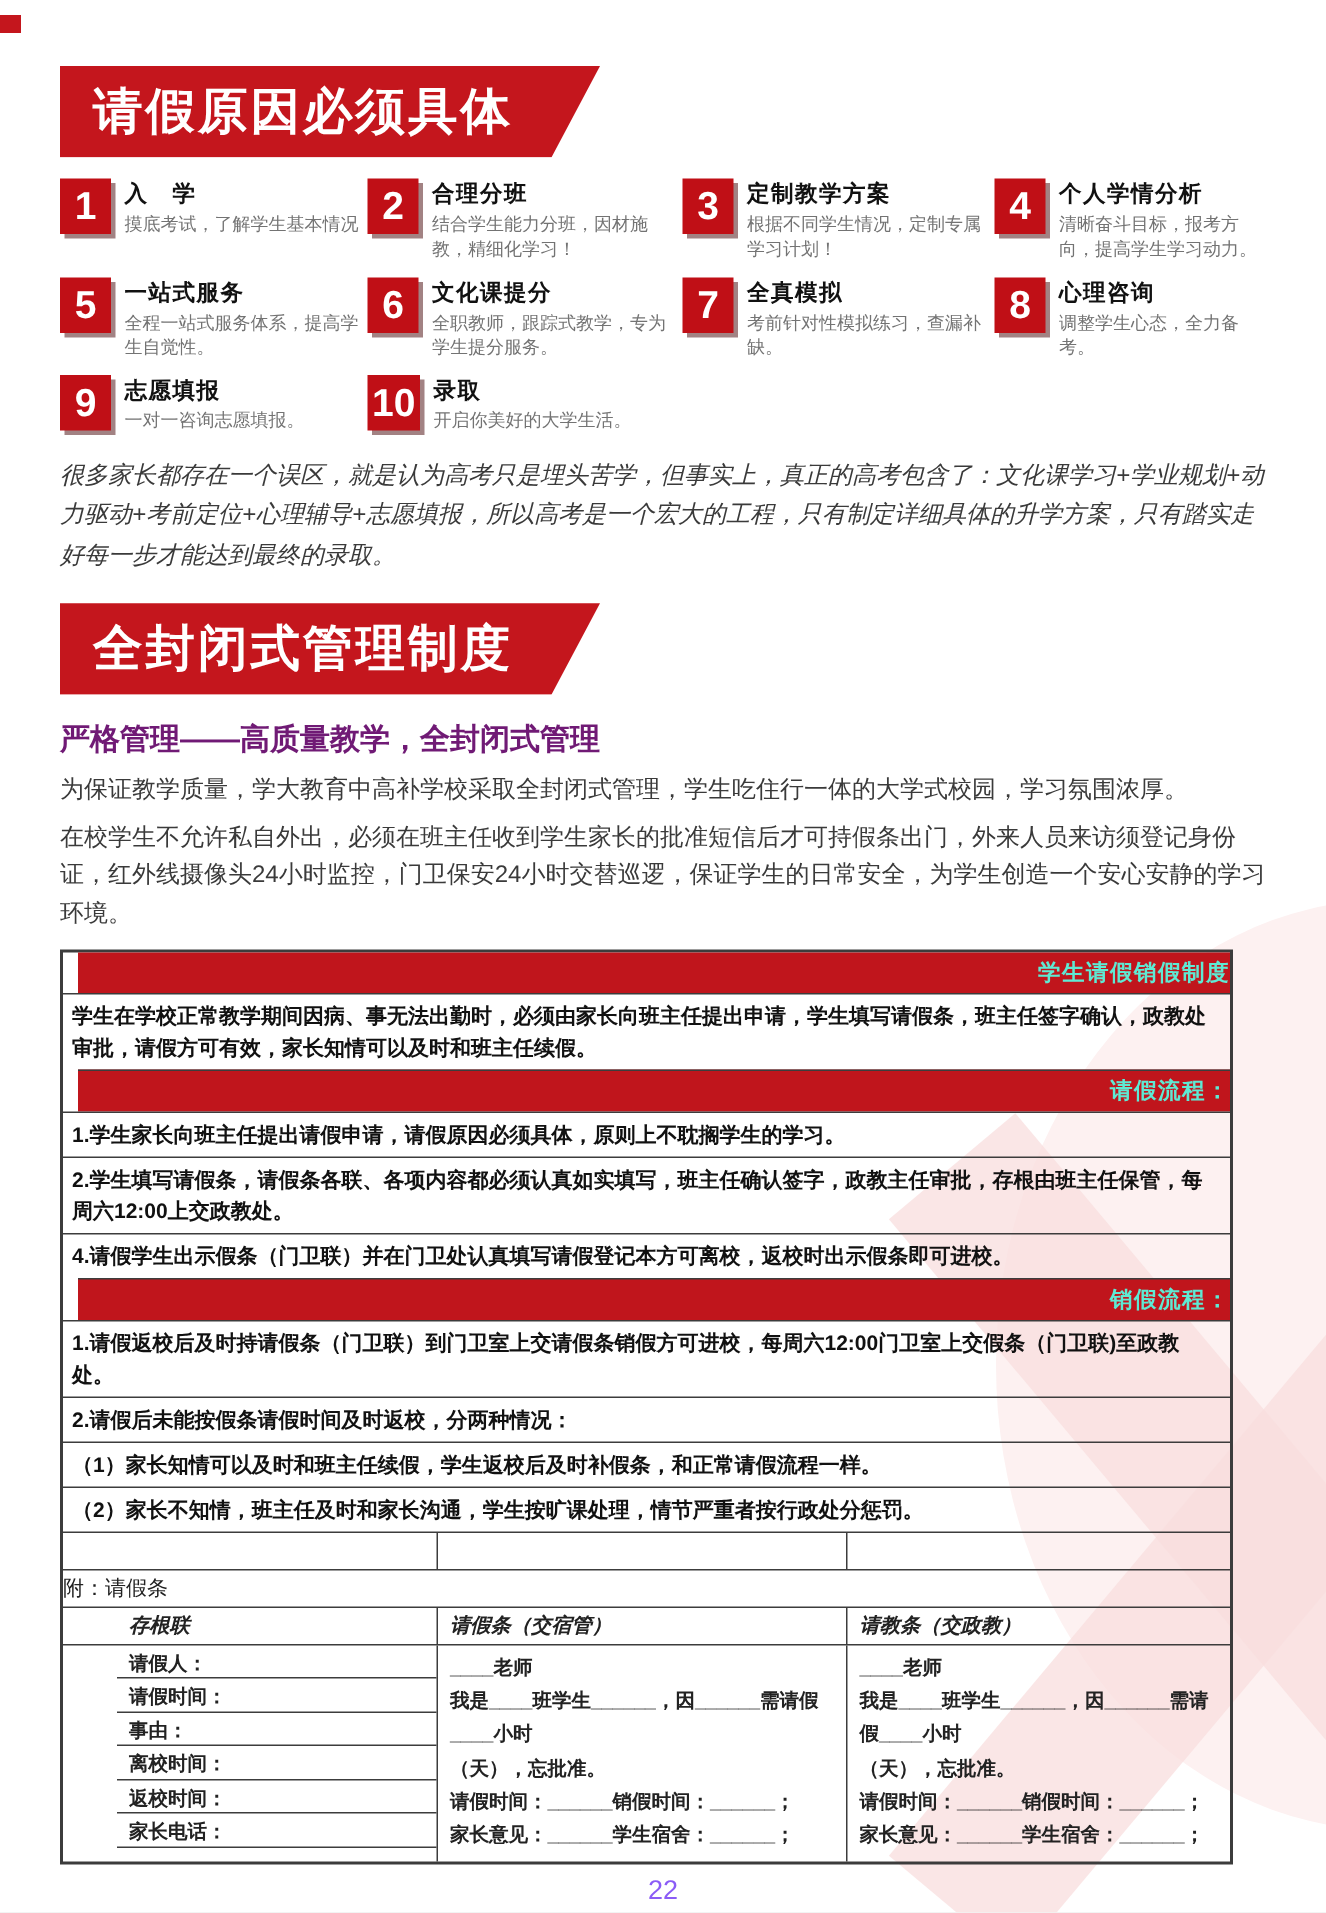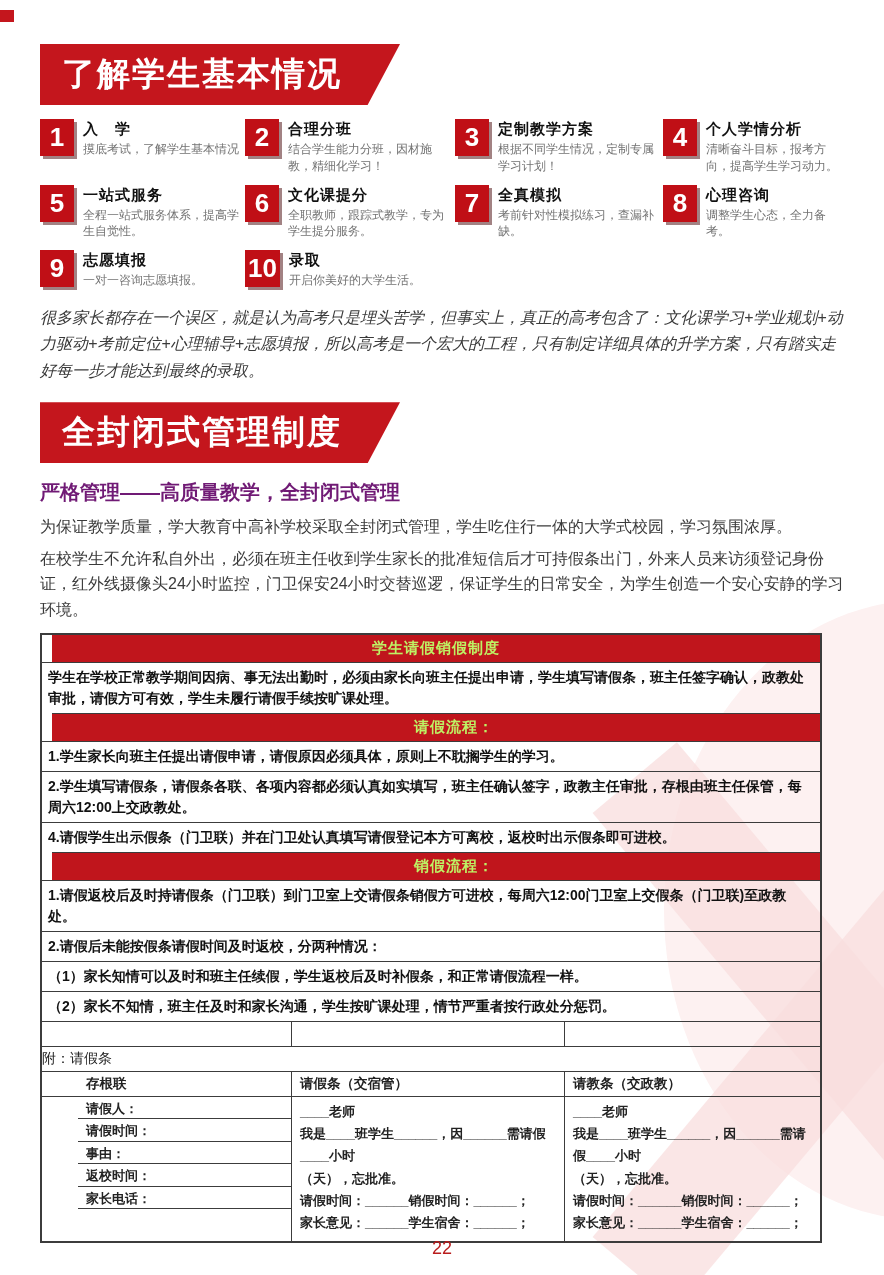--- a/index.html
+++ b/index.html
@@ -48,58 +48,58 @@
   .svc-desc { font-size:12px; color:#737373; line-height:1.4; margin-top:2px; max-width:158px; }
 
   .summary { margin-top:16px; font-size:16px; color:#3a3a3a; line-height:1.65;font-style:italic; }
 
   .subtitle { margin:16px 0 8px 0; font-size:20px; font-weight:bold; color:#701a75; }
   .mgmt-para { font-size:16px; color:#3a3a3a; line-height:1.6; margin-bottom:6px; }
 
   
   .ltable { margin-top:10px; width:782px; border:2px solid #3c3c3c; background:transparent; }
   .t-band {
-    background:#c0151c; color:#bef264; text-align:center;
+    background:#c0151c; color:#5eead4; text-align:right;
     font-weight:bold; font-size:15px; padding:4px 0; letter-spacing:1px;margin-left:10px;
   }
   .t-row { border-top:1.5px solid #3c3c3c;padding-left:36px; }
   .t-text { font-size:14px; font-weight:bold; color:#111; line-height:1.5; padding:4px 6px; }
   .t-center { text-align:left; font-size:14px; font-weight:normal; padding:3px 0; }
-  .t-cols { display:flex; }
+  .t-cols { display:flex;font-style:italic; }
   .t-cols > div { padding:3px 8px; font-size:13.5px; font-weight:bold; }
   .t-cols > div + div { border-left:1.5px solid #3c3c3c; }
   .col-l { flex:0 0 213px; }
   .col-m { flex:0 0 273px; }
   .col-r { flex:1 1 auto; }
   .empty-row .t-colcell { height:24px; }
 
   .form-body { display:flex; }
   .form-body > div { font-size:13px; font-weight:bold; }
   .form-body > div + div { border-left:1.5px solid #3c3c3c; }
   .stub { flex:0 0 213px; display:flex; flex-direction:column; }
   .stub .field { border-bottom:1.5px solid #3c3c3c; padding:3px 8px; height:22.5px; }
   .notecol { flex:0 0 273px; padding:4px 8px 6px 8px; line-height:1.72; }
   .notecol2 { flex:1 1 auto; padding:4px 8px 6px 8px; line-height:1.72; }
 
-  .page-num { position:absolute; bottom:16px; left:0; right:0; text-align:center;
-    color:#b91c1c; font-size:18px; z-index:2; }
+  .page-num { position:absolute; bottom:4px; left:0; right:0; text-align:center;
+    color:#8b5cf6; font-size:18px; z-index:2; }
 </style>
 </head>
 <body>
 
 <div class="page">
   <div class="wm wm-curve"></div>
   <div class="wm wm-bar-a"></div>
   <div class="wm wm-bar-b"></div>
   <div class="corner-mark"></div>
 
   <div class="content">
 
     <div class="banner-wrap1">
-      <div class="banner">了解学生基本情况</div>
+      <div class="banner">请假原因必须具体</div>
     </div>
 
     <div class="svc-grid">
       <div class="svc-item">
         <div class="svc-badge">1</div>
         <div class="svc-text">
           <div class="svc-title">入　学</div>
           <div class="svc-desc">摸底考试，了解学生基本情况</div>
         </div>
       </div>
@@ -173,21 +173,21 @@
     <div class="banner-wrap2">
       <div class="banner">全封闭式管理制度</div>
     </div>
 
     <div class="subtitle">严格管理——高质量教学，全封闭式管理</div>
     <p class="mgmt-para">为保证教学质量，学大教育中高补学校采取全封闭式管理，学生吃住行一体的大学式校园，学习氛围浓厚。</p>
     <p class="mgmt-para">在校学生不允许私自外出，必须在班主任收到学生家长的批准短信后才可持假条出门，外来人员来访须登记身份证，红外线摄像头24小时监控，门卫保安24小时交替巡逻，保证学生的日常安全，为学生创造一个安心安静的学习环境。</p>
 
     <div class="ltable">
       <div class="t-band">学生请假销假制度</div>
-      <div class="t-row t-text">学生在学校正常教学期间因病、事无法出勤时，必须由家长向班主任提出申请，学生填写请假条，班主任签字确认，政教处审批，请假方可有效，学生未履行请假手续按旷课处理。</div>
+      <div class="t-row t-text">学生在学校正常教学期间因病、事无法出勤时，必须由家长向班主任提出申请，学生填写请假条，班主任签字确认，政教处审批，请假方可有效，家长知情可以及时和班主任续假。</div>
 
       <div class="t-row t-band">请假流程：</div>
       <div class="t-row t-text">1.学生家长向班主任提出请假申请，请假原因必须具体，原则上不耽搁学生的学习。</div>
       <div class="t-row t-text">2.学生填写请假条，请假条各联、各项内容都必须认真如实填写，班主任确认签字，政教主任审批，存根由班主任保管，每周六12:00上交政教处。</div>
       <div class="t-row t-text">4.请假学生出示假条（门卫联）并在门卫处认真填写请假登记本方可离校，返校时出示假条即可进校。</div>
 
       <div class="t-row t-band">销假流程：</div>
       <div class="t-row t-text">1.请假返校后及时持请假条（门卫联）到门卫室上交请假条销假方可进校，每周六12:00门卫室上交假条（门卫联)至政教处。</div>
       <div class="t-row t-text">2.请假后未能按假条请假时间及时返校，分两种情况：</div>
       <div class="t-row t-text">（1）家长知情可以及时和班主任续假，学生返校后及时补假条，和正常请假流程一样。</div>
@@ -205,20 +205,21 @@
         <div class="col-l">存根联</div>
         <div class="col-m">请假条（交宿管）</div>
         <div class="col-r">请教条（交政教）</div>
       </div>
 
       <div class="t-row form-body">
         <div class="stub">
           <div class="field">请假人：</div>
           <div class="field">请假时间：</div>
           <div class="field">事由：</div>
+          <div class="field">离校时间：</div>
           <div class="field">返校时间：</div>
           <div class="field">家长电话：</div>
 
         </div>
         <div class="notecol">
           <div>____老师</div>
           <div>我是____班学生______，因______需请假____小时</div>
           <div>（天），忘批准。</div>
           <div>请假时间：______销假时间：______；</div>
           <div>家长意见：______学生宿舍：______；</div>

